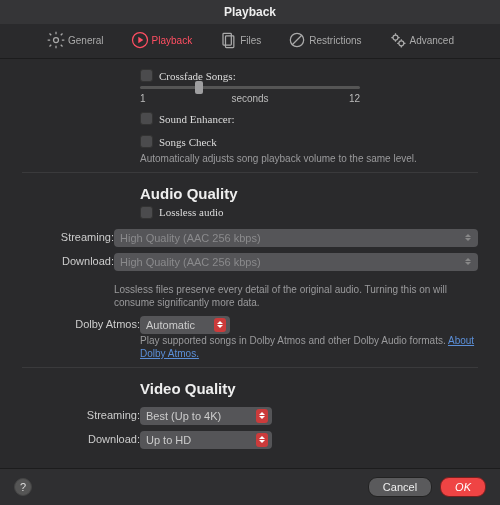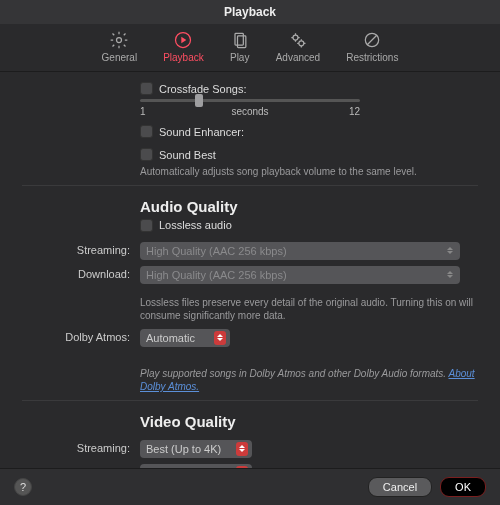--- a/index.html
+++ b/index.html
@@ -15,38 +15,38 @@
   .titlebar {
     height: 24px; line-height: 24px; text-align: center;
     color: #eee; font-size: 12px; font-weight: 600;
     background: #353537;
   }
   .toolbar {
     display: flex; justify-content: center; gap: 26px;
     padding: 6px 0 8px 0;
     border-bottom: 1px solid #1c1c1d;
   }
-  .tool { display: flex; flex-direction: column; align-items: center; gap: 2px; cursor: default; }
+  .tool { display: flex; flex-direction: row; align-items: center; gap: 2px; cursor: default; }
   .tool svg { width: 20px; height: 20px; }
   .tool-label { font-size: 10px; color: #aaa; }
   .tool.active .tool-label { color: #ff4e62; }
   .tool.active svg { stroke: #ff4e62; fill: #ff4e62; }
   .tool svg { stroke: #aaa; fill: none; stroke-width: 1.5; }
 
   .panel { padding: 10px 22px 0 22px; }
   .row { display: flex; align-items: flex-start; margin-bottom: 6px; }
-  .lab { width: 118px; text-align: right; padding-right: 10px; color: #ccc; padding-top: 2px; font-size: 11px;}
+  .lab { width: 118px; text-align: right; padding-right: 0; color: #ccc; padding-top: 2px; font-size: 11px;}
   .ctl { flex: 1; }
   .chk {
     width: 13px; height: 13px; border-radius: 3px;
     background: #4b4b4d; display: inline-block; vertical-align: middle;
     margin-right: 6px; border: 1px solid #333;
   }
   .chk-line { display:flex; align-items:center; margin-bottom:4px; }
-  .chk-label { color: #ddd; vertical-align: middle; font-size: 11px;}
+  .chk-label { color: #ddd; vertical-align: middle; font-size: 11px; font-family: Liberation Serif, serif;}
   .slider-wrap { margin: 4px 0 2px 0; }
   .slider-track {
     height: 3px; background: #555; border-radius: 2px; position: relative; width: 220px;
   }
   .slider-knob {
     position: absolute; top: -5px; width: 8px; height: 13px;
     background: #9e9ea0; border-radius: 2px;
   }
   .slider-labels { display:flex; justify-content:space-between; width:220px; font-size:10px; color:#bbb; margin-top:4px;}
   .slider-mid { position:absolute; left:50%; transform:translateX(-50%);}
@@ -64,42 +64,42 @@
     display:flex; flex-direction:column; align-items:center; justify-content:center;
     gap:1px;
   }
   .caret span, .caret-red span { display:block; width:0; height:0; border-left:3px solid transparent; border-right:3px solid transparent;}
   .caret .up { border-bottom: 3px solid #888; }
   .caret .dn { border-top: 3px solid #888; }
   .caret-red { background:#cc3b3b; border-radius:3px; }
   .caret-red .up { border-bottom: 3px solid #fff; }
   .caret-red .dn { border-top: 3px solid #fff; }
   .sel-sm { width: 90px; }
-  .sel-md { width: 112px; }
-  .sel-lg { width: 320px; }
+  .sel-md { width: 132px; }
+  .sel-lg { width: 364px; }
   .link { color:#5b8fd8; text-decoration: underline; cursor:pointer; }
 
   .footer {
     position: absolute; left:0; right:0; bottom:0;
     display:flex; align-items:center; padding: 8px 14px;
     border-top: 1px solid #1c1c1d; background:#2f2f31;
   }
   .help-btn {
     width:18px; height:18px; border-radius:50%; background:#555;
     color:#ddd; font-size:11px; display:flex; align-items:center; justify-content:center;
     border:1px solid #444;
   }
   .spacer { flex:1; }
   .btn {
     height:20px; padding: 0 14px; border-radius:9px; font-size:11px;
     display:flex; align-items:center; margin-left:8px;
     border:1px solid #222;
   }
   .btn-default { background:#5a5a5c; color:#eee; }
-  .btn-primary { background:#000000; color:#fff; border-color:#7a1f1f; }
+  .btn-primary { background:#ef4444; color:#fff; border-color:#7a1f1f;font-style:italic; }
 </style>
 </head>
 <body>
 
 <div class="titlebar">Playback</div>
 
 <div class="toolbar">
   <div class="tool">
     <svg viewBox="0 0 24 24">
         <circle cx="12" cy="12" r="3"></circle>
@@ -112,36 +112,36 @@
         <circle cx="12" cy="12" r="9" fill="none"></circle>
         <path d="M10 8l6 4-6 4z" stroke="none"></path>
       </svg>
     <span class="tool-label">Playback</span>
   </div>
   <div class="tool">
     <svg viewBox="0 0 24 24">
         <rect x="6" y="4" width="10" height="14" rx="1"></rect>
         <rect x="9" y="7" width="10" height="14" rx="1"></rect>
       </svg>
-    <span class="tool-label">Play</span>
+    <span class="tool-label">Files</span>
+  </div>
+  <div class="tool">
+    <svg viewBox="0 0 24 24">
+        <circle cx="12" cy="12" r="8"></circle>
+        <line x1="6" y1="18" x2="18" y2="6"></line>
+      </svg>
+    <span class="tool-label">Restrictions</span>
   </div>
   <div class="tool">
     <svg viewBox="0 0 24 24">
         <circle cx="9" cy="9" r="3"></circle>
         <circle cx="16" cy="16" r="3"></circle>
         <path d="M9 4v2M9 12v2M4 9h2M12 9h2M16 11v2M16 19v2M11 16h2M19 16h2"></path>
       </svg>
     <span class="tool-label">Advanced</span>
-  </div>
-  <div class="tool">
-    <svg viewBox="0 0 24 24">
-        <circle cx="12" cy="12" r="8"></circle>
-        <line x1="6" y1="18" x2="18" y2="6"></line>
-      </svg>
-    <span class="tool-label">Restrictions</span>
   </div>
 </div>
 
 <div class="panel">
 
   <div class="row">
     <div class="lab"></div>
     <div class="ctl">
       <div class="chk-line">
         <span class="chk"></span>
@@ -168,21 +168,21 @@
         <span class="chk-label">Sound Enhancer:</span>
       </div>
     </div>
   </div>
 
   <div class="row">
     <div class="lab"></div>
     <div class="ctl">
       <div class="chk-line">
         <span class="chk"></span>
-        <span class="chk-label">Sound Best</span>
+        <span class="chk-label">Songs Check</span>
       </div>
       <div class="helptext">Automatically adjusts song playback volume to the same level.</div>
     </div>
   </div>
 
   <div class="divider"></div>
 
   <div class="row">
       <div class="lab"></div>
       <div class="ctl">
@@ -223,21 +223,21 @@
   <div class="row">
     <div class="lab">Dolby Atmos:</div>
     <div class="ctl">
       <div class="select sel-sm">
         <span>Automatic</span>
         <span class="caret-red">
             <span class="up"></span>
             <span class="dn"></span>
           </span>
       </div>
-      <div class="helptext" style="margin-top:20px;font-style:italic;">
+      <div class="helptext" style="margin-top:0;">
         <span>Play supported songs in Dolby Atmos and other Dolby Audio formats.</span>
         <span class="link">About Dolby Atmos.</span>
       </div>
     </div>
   </div>
 
   <div class="divider"></div>
 
   <div class="row">
       <div class="lab"></div>

